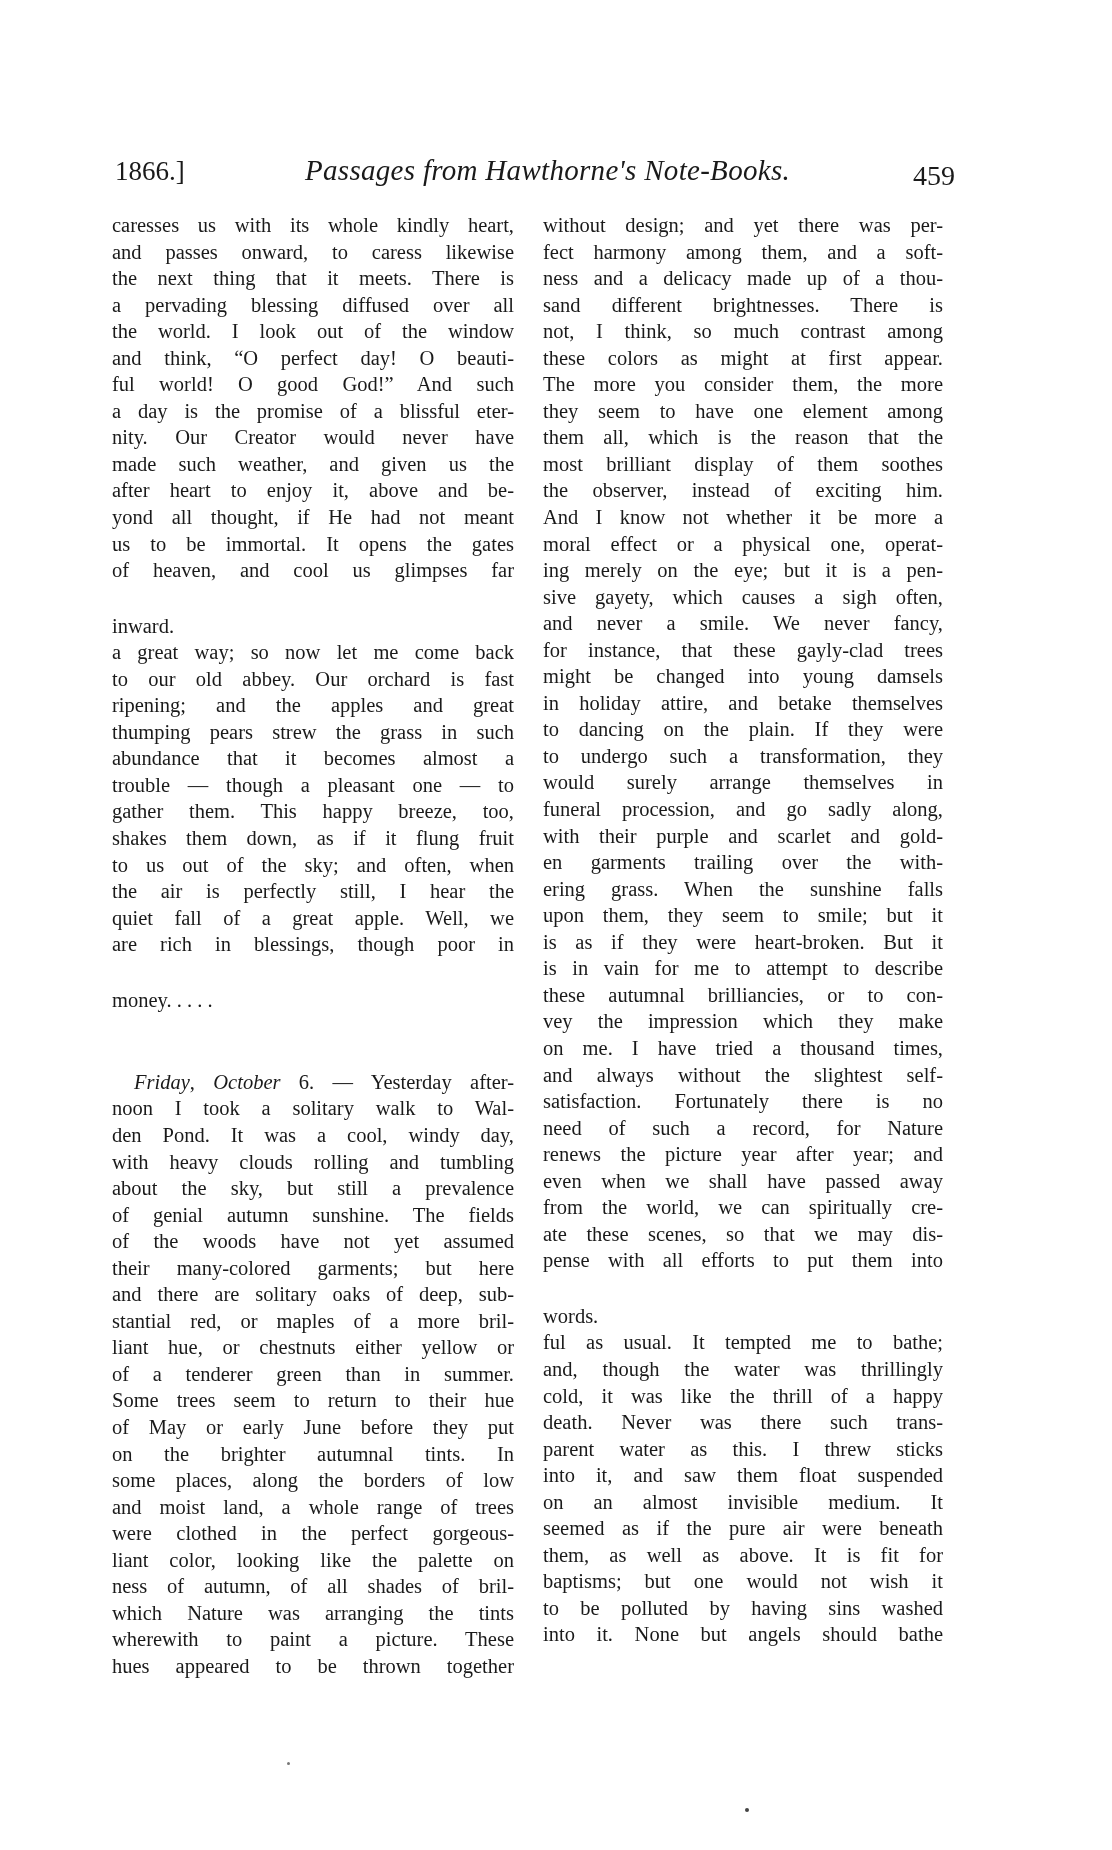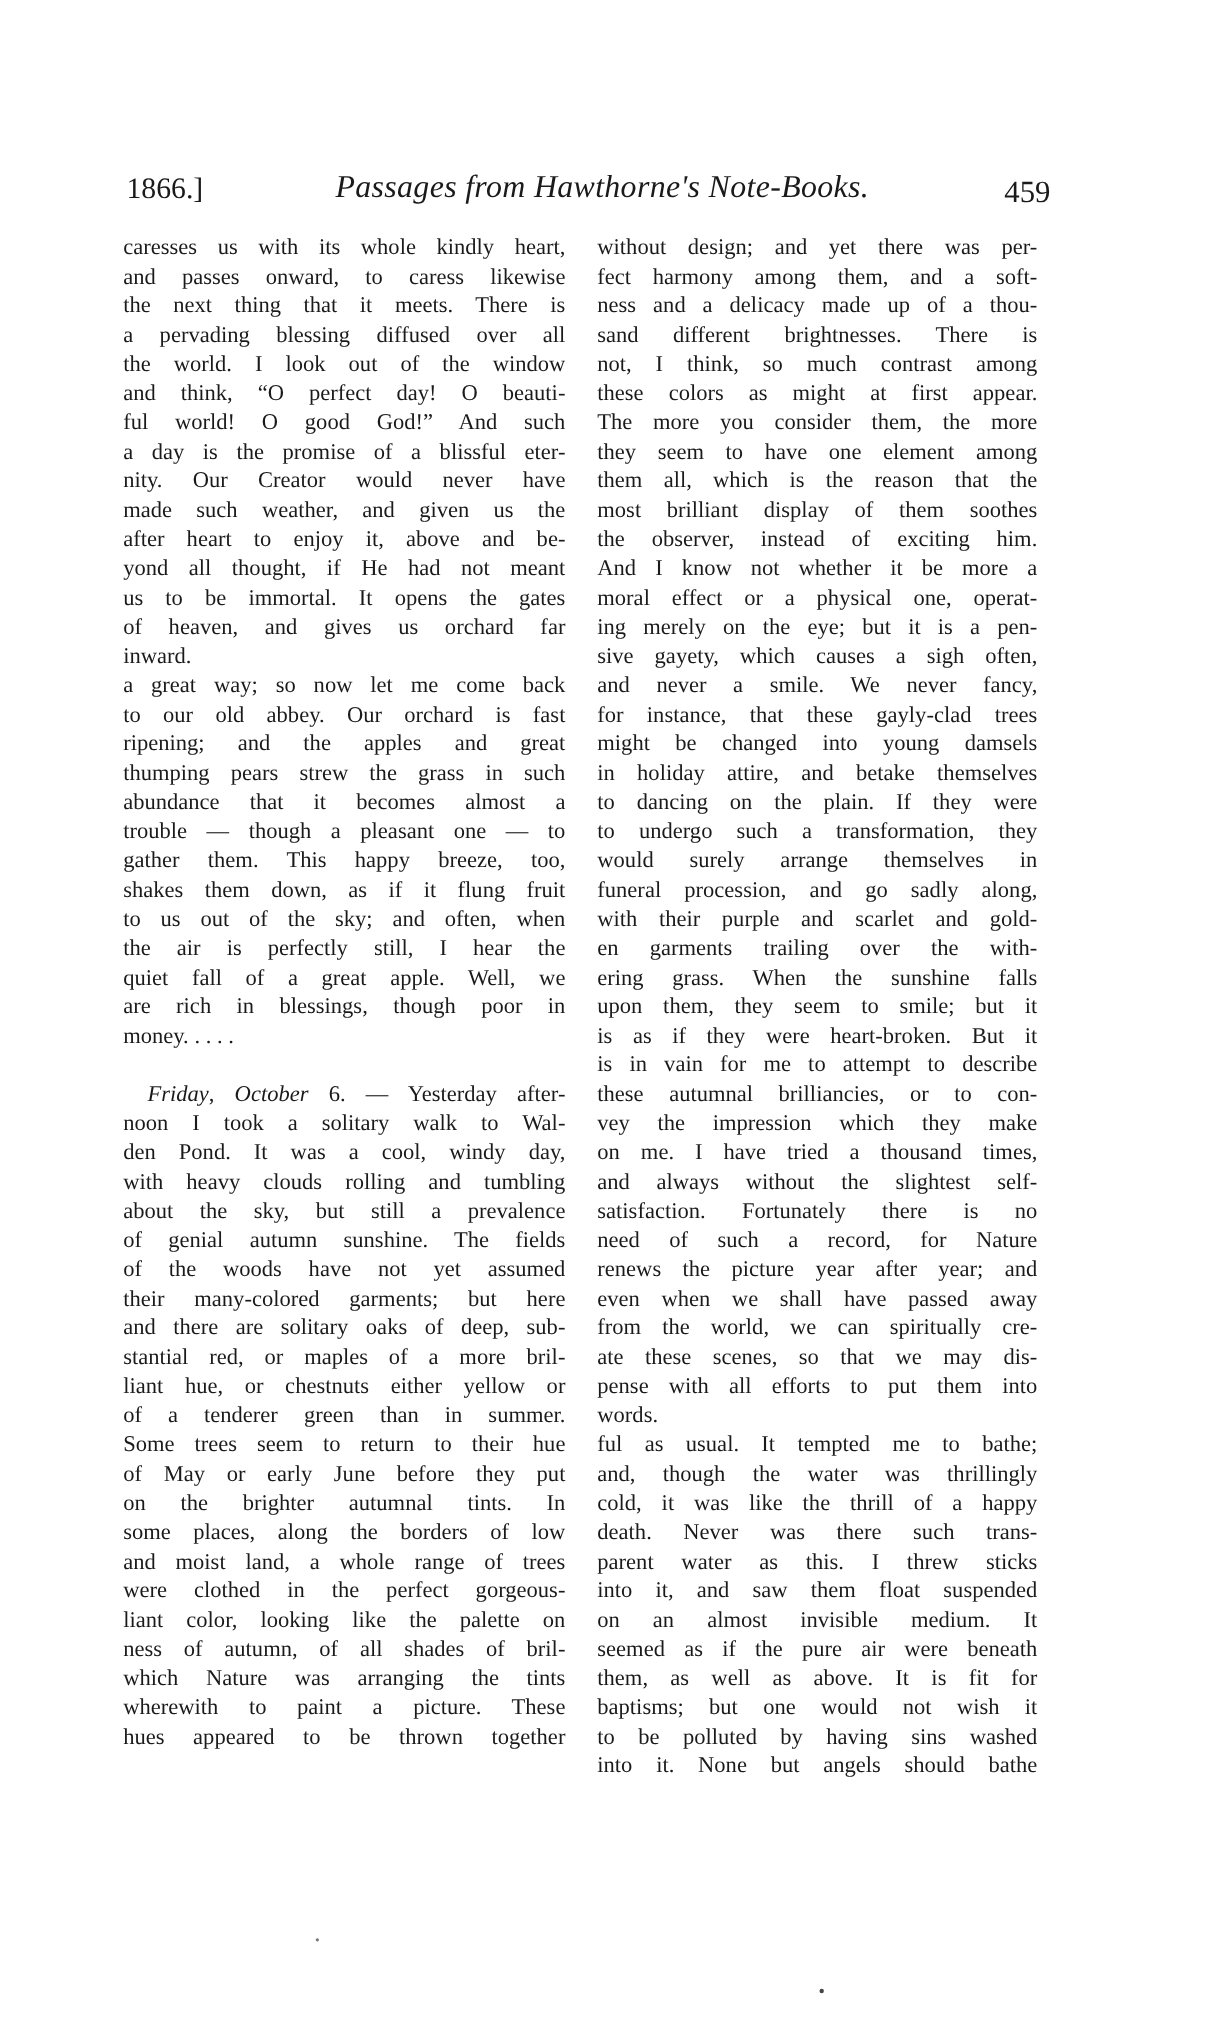--- a/index.html
+++ b/index.html
@@ -8,21 +8,21 @@
     .header { position:absolute; top:152px; left:112px; width:843px; height:40px; }
     .hdr-year { position:absolute; left:3px; top:4px; font-size:27px; font-family:"Liberation Serif",serif;text-align:right; }
     .hdr-title { position:absolute; left:165px; top:2px; font-size:29px; font-style:italic; font-family:"Liberation Serif",serif; letter-spacing:0.3px;margin-left:28px; }
     .hdr-page { position:absolute; right:0; top:8px; font-size:28px; font-family:"Liberation Serif",serif; }
     .col { position:absolute; top:212px; }
     .col-left { left:112px; width:402px; }
     .col-right { left:543px; width:400px; }
     .line { display:block; height:26.55px; line-height:26.55px; font-size:20.5px;
             font-family:"Liberation Serif",serif; text-align:justify; text-align-last:justify;
             white-space:nowrap; overflow:visible; }
-    .line.last { text-align-last:left; }
+    .line.last { text-align-last:left;margin-top:29px; }
     .line.indent { padding-left:22px; }
     .line.blank { }
     .it { font-style:italic; }
     .dot { position:absolute; width:3px; height:3px; background:#777; border-radius:50%; }
   </style>
 </head>
 <body>
 
 <div class="header">
   <span class="hdr-year">1866.]</span>
@@ -37,21 +37,21 @@
     <span class="line">a pervading blessing diffused over all</span>
     <span class="line">the world.  I look out of the window</span>
     <span class="line">and think, “O perfect day! O beauti-</span>
     <span class="line">ful world! O good God!”  And such</span>
     <span class="line">a day is the promise of a blissful eter-</span>
     <span class="line">nity.  Our Creator would never have</span>
     <span class="line">made such weather, and given us the</span>
     <span class="line">after heart to enjoy it, above and be-</span>
     <span class="line">yond all thought, if He had not meant</span>
     <span class="line">us to be immortal.  It opens the gates</span>
-    <span class="line">of heaven, and gives us orchard far</span>
+    <span class="line">of heaven, and cool us glimpses far</span>
     <span class="line last">inward.</span>
     <span class="line">a great way; so now let me come back</span>
     <span class="line">to our old abbey.  Our orchard is fast</span>
     <span class="line">ripening; and the apples and great</span>
     <span class="line">thumping pears strew the grass in such</span>
     <span class="line">abundance that it becomes almost a</span>
     <span class="line">trouble — though a pleasant one — to</span>
     <span class="line">gather them.  This happy breeze, too,</span>
     <span class="line">shakes them down, as if it flung fruit</span>
     <span class="line">to us out of the sky; and often, when</span>

